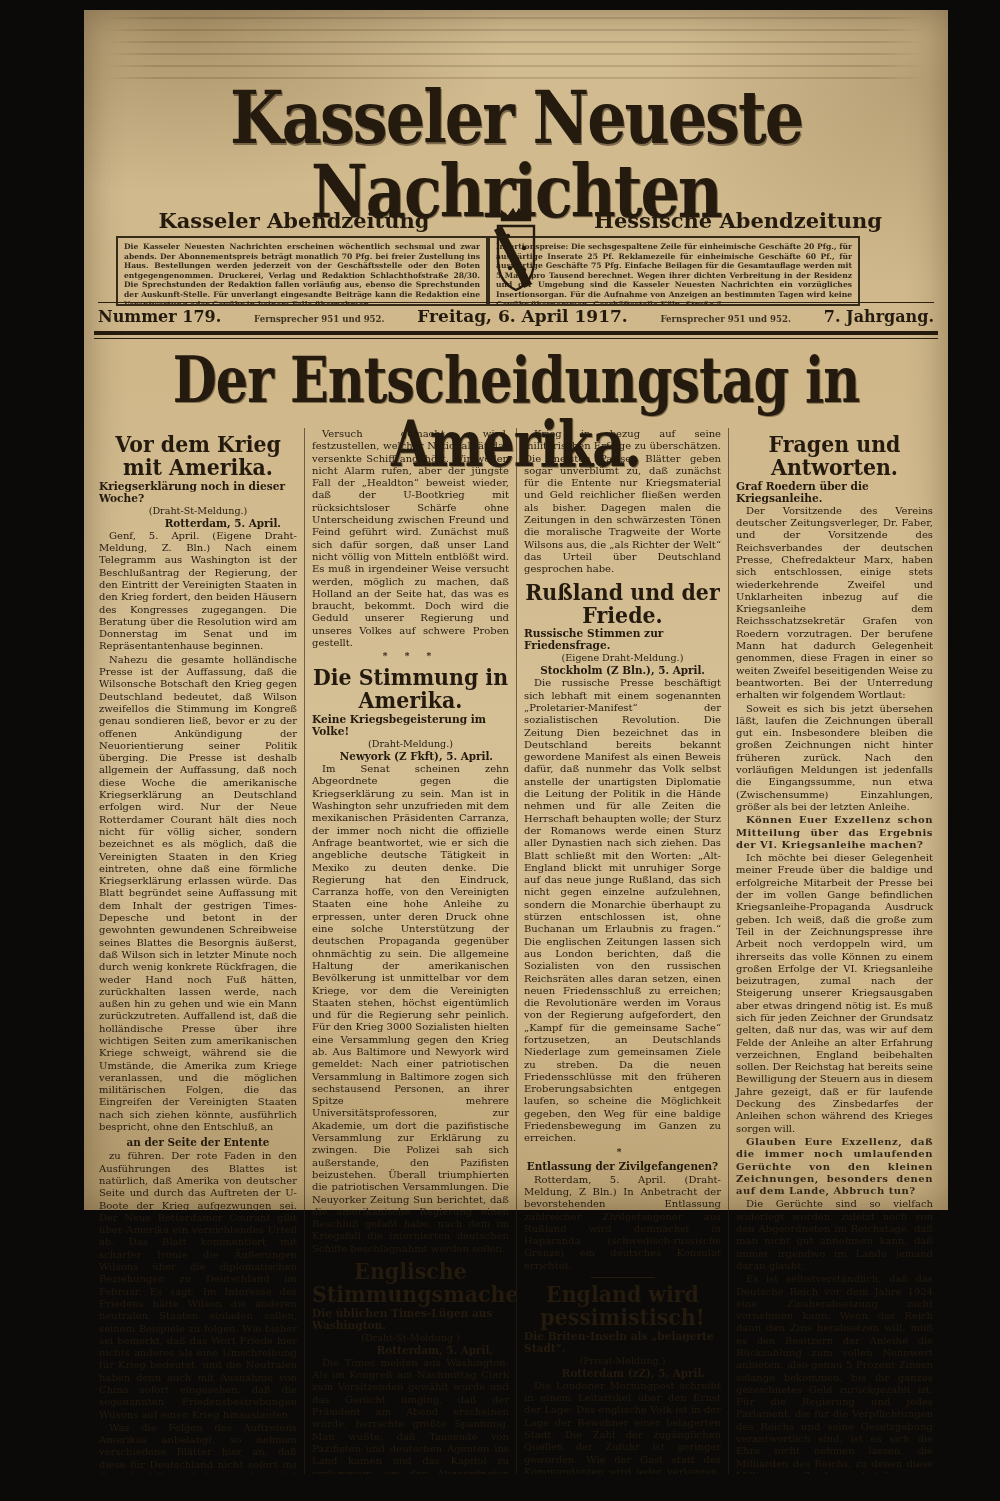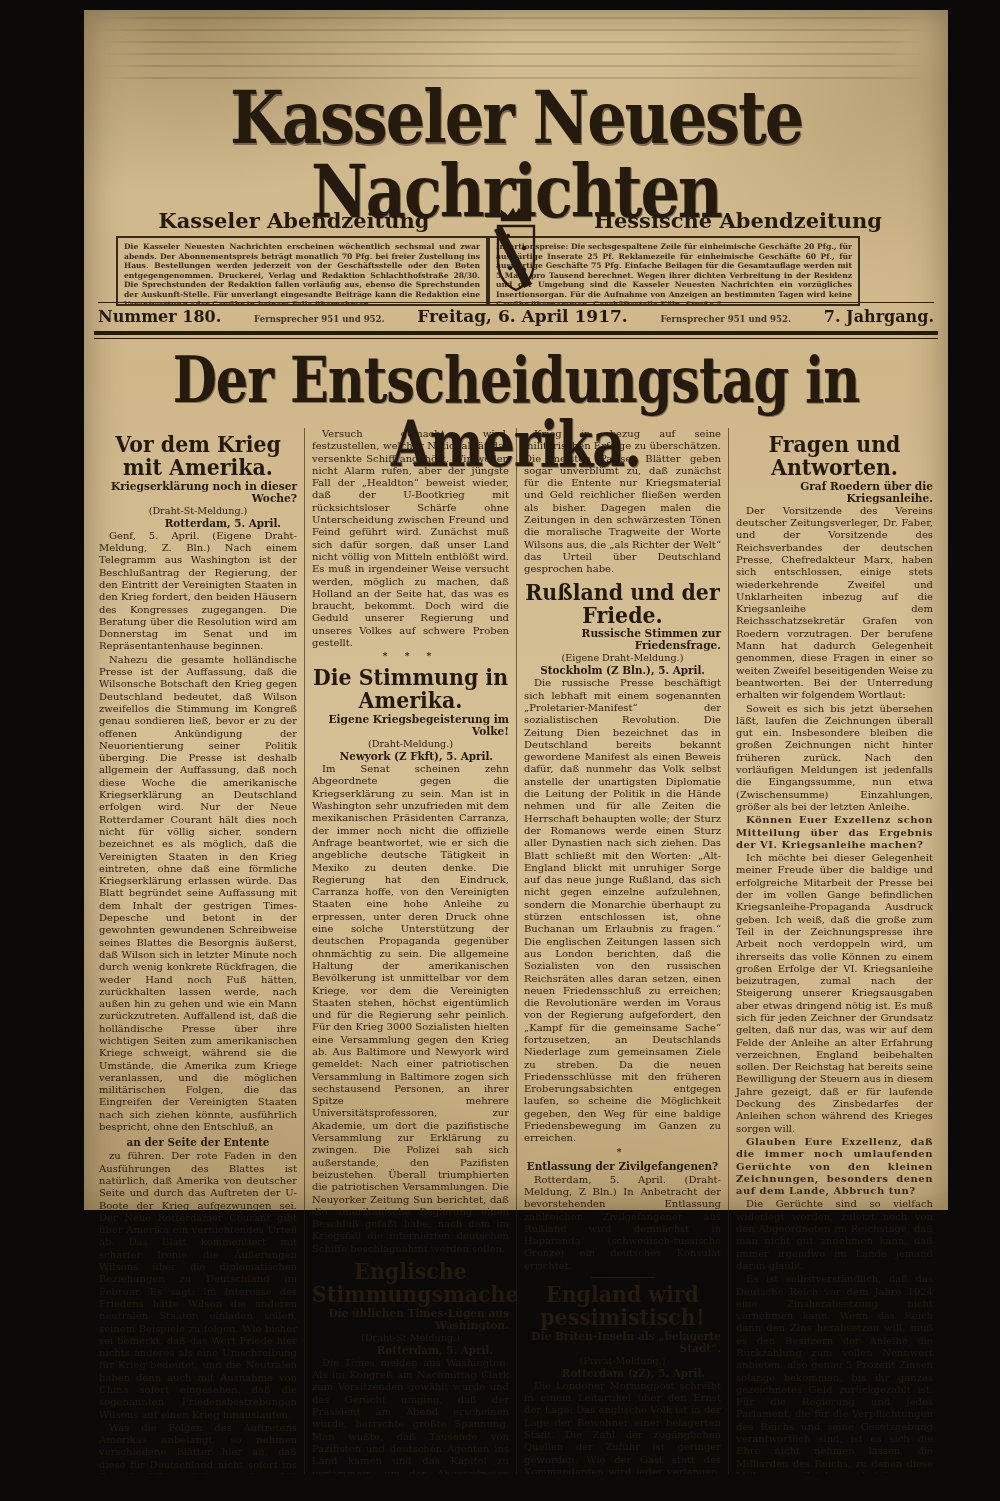--- a/index.html
+++ b/index.html
@@ -37,21 +37,21 @@
   .main-headline{position:absolute;left:0;top:338px;width:100%;text-align:center;font-weight:bold;
     font-size:50px;letter-spacing:-1px;line-height:1;transform:scale(1.02,1.28);transform-origin:top center;
     text-shadow:1px 1px 0 rgba(40,28,12,.45);}
   .columns{position:absolute;left:8px;top:418px;width:848px;height:1046px;display:flex;overflow:hidden;}
   .col{width:25%;padding:0 7px;overflow:hidden;box-sizing:border-box;}
   .col + .col{border-left:1px solid rgba(42,31,16,.6);}
   .para{font-size:10px;line-height:12.3px;text-align:justify;text-indent:10px;margin:0 0 1px;}
   .para.q{letter-spacing:.5px;font-weight:bold;opacity:.92;}
   .art-head{font-size:20.5px;font-weight:bold;text-align:center;line-height:1.02;margin:7px 0 3px;
     transform:scale(1,1.12);transform-origin:center;}
-  .art-sub{font-size:10.6px;font-weight:bold;text-align:right;margin:2px 0 1px;}
+  .art-sub{font-size:10.6px;font-weight:bold;text-align:left;margin:2px 0 1px;}
   .art-meta{font-size:9.6px;text-align:center;margin:0 0 1px;}
   .art-dateline{font-size:10.4px;font-weight:bold;text-align:right;padding-right:16px;margin:0 0 1px;}
   .crosshead{font-size:10.4px;font-weight:bold;text-align:center;margin:3px 0 2px;}
   .sep{text-align:center;font-size:9px;letter-spacing:7px;margin:2px 0;font-weight:bold;}
   .rule{width:64px;border-top:1.5px solid #241a0e;margin:5px auto 4px;}
 </style>
 </head>
 <body>
 
 <div class="page">
@@ -78,21 +78,21 @@
       </g>
     </svg>
 
     <div class="imprint-row">
       <div class="imprint">Die Kasseler Neuesten Nachrichten erscheinen wöchentlich sechsmal und zwar abends. Der Abonnementspreis beträgt monatlich 70 Pfg. bei freier Zustellung ins Haus. Bestellungen werden jederzeit von der Geschäftsstelle oder den Boten entgegengenommen. Druckerei, Verlag und Redaktion Schlachthofstraße 28/30. Die Sprechstunden der Redaktion fallen vorläufig aus, ebenso die Sprechstunden der Auskunft-Stelle. Für unverlangt eingesandte Beiträge kann die Redaktion eine Verantwortung oder Gewähr in keinem Falle übernehmen.</div>
       <div class="imprint">Insertionspreise: Die sechsgespaltene Zeile für einheimische Geschäfte 20 Pfg., für auswärtige Inserate 25 Pf. Reklamezeile für einheimische Geschäfte 60 Pf., für auswärtige Geschäfte 75 Pfg. Einfache Beilagen für die Gesamtauflage werden mit 5 Mark pro Tausend berechnet. Wegen ihrer dichten Verbreitung in der Residenz und der Umgebung sind die Kasseler Neuesten Nachrichten ein vorzügliches Insertionsorgan. Für die Aufnahme von Anzeigen an bestimmten Tagen wird keine Gewähr übernommen. Geschäftsstelle Köln. Straße 5.</div>
     </div>
 
     <div class="dateline-rule-top"></div>
     <div class="dateline">
-      <span class="dl-number">Nummer 180.</span>
+      <span class="dl-number">Nummer 179.</span>
       <span class="dl-phone">Fernsprecher 951 und 952.</span>
       <span class="dl-date">Freitag, 6. April 1917.</span>
       <span class="dl-phone">Fernsprecher 951 und 952.</span>
       <span class="dl-volume">7. Jahrgang.</span>
     </div>
     <div class="dateline-rule-bot"></div>
     <div class="dateline-rule-bot2"></div>
 
     <div class="main-headline">Der Entscheidungstag in Amerika.</div>
 
@@ -105,21 +105,21 @@
           <div class="para">Genf, 5. April. (Eigene Draht-Meldung, Z. Bln.) Nach einem Telegramm aus Washington ist der Beschlußantrag der Regierung, der den Eintritt der Vereinigten Staaten in den Krieg fordert, den beiden Häusern des Kongresses zugegangen. Die Beratung über die Resolution wird am Donnerstag im Senat und im Repräsentantenhause beginnen.</div>
           <div class="para">Nahezu die gesamte holländische Presse ist der Auffassung, daß die Wilsonsche Botschaft den Krieg gegen Deutschland bedeutet, daß Wilson zweifellos die Stimmung im Kongreß genau sondieren ließ, bevor er zu der offenen Ankündigung der Neuorientierung seiner Politik überging. Die Presse ist deshalb allgemein der Auffassung, daß noch diese Woche die amerikanische Kriegserklärung an Deutschland erfolgen wird. Nur der Neue Rotterdamer Courant hält dies noch nicht für völlig sicher, sondern bezeichnet es als möglich, daß die Vereinigten Staaten in den Krieg eintreten, ohne daß eine förmliche Kriegserklärung erlassen würde. Das Blatt begründet seine Auffassung mit dem Inhalt der gestrigen Times-Depesche und betont in der gewohnten gewundenen Schreibweise seines Blattes die Besorgnis äußerst, daß Wilson sich in letzter Minute noch durch wenig konkrete Rückfragen, die weder Hand noch Fuß hätten, zurückhalten lassen werde, nach außen hin zu gehen und wie ein Mann zurückzutreten. Auffallend ist, daß die holländische Presse über ihre wichtigen Seiten zum amerikanischen Kriege schweigt, während sie die Umstände, die Amerika zum Kriege veranlassen, und die möglichen militärischen Folgen, die das Eingreifen der Vereinigten Staaten nach sich ziehen könnte, ausführlich bespricht, ohne den Entschluß, an</div>
           <div class="crosshead">an der Seite der Entente</div>
           <div class="para">zu führen. Der rote Faden in den Ausführungen des Blattes ist natürlich, daß Amerika von deutscher Seite und durch das Auftreten der U-Boote der Krieg aufgezwungen sei. Der Neue Rotterdamer Courant gibt über Amerika ein vernichtendes Urteil ab. Das Blatt kommentiert mit scharfer Ironie die Äußerungen Wilsons über die diplomatischen Beziehungen zu Deutschland im Februar. Es sagt: Im Interesse des Friedens hätte Wilson die anderen neutralen Staaten einladen sollen, seinem Beispiele zu folgen. Wie bisher sei bemerkt, daß das Wort Friede hier nichts anderes als eine Umschreibung für Krieg bedeutet, und die Neutralen haben denn auch mit Ausnahme von China sofort eingesehen, daß die sogenannten Friedensbestrebungen Wilsons auf einen Krieg hinauslaufen.</div>
           <div class="para">Was die Folgen des Auftretens Amerikas anbelangt, so nehmen verschiedene Blätter hier an, daß diese für Deutschland nicht sofort ins Gewicht fallen würden, sondern daß die Mitwirkung Amerikas auf der Seite der Verbündeten zunächst hauptsächlich auf finanziellem Gebiete liegen werde. Eifrig beschäftigt sich die Presse jedoch mit der nunmehrigen Stellung der Neutralen, speziell Hollands. Es ist bemerkenswert, daß alle holländischen Blätter neutraler Richtung von dem Auftreten Amerikas an der Seite der Entente für die neutralen Staaten</div>
         </div>
       <div class="col">
           <div class="para">Versuch gemacht wird, festzustellen, welcher Nationalität das versenkte Schiff angehört. Wir wollen nicht Alarm rufen, aber der jüngste Fall der „Healdton“ beweist wieder, daß der U-Bootkrieg mit rücksichtsloser Schärfe ohne Unterscheidung zwischen Freund und Feind geführt wird. Zunächst muß sich dafür sorgen, daß unser Land nicht völlig von Mitteln entblößt wird. Es muß in irgendeiner Weise versucht werden, möglich zu machen, daß Holland an der Seite hat, das was es braucht, bekommt. Doch wird die Geduld unserer Regierung und unseres Volkes auf schwere Proben gestellt.</div>
           <div class="sep">* * *</div>
           <div class="art-head">Die Stimmung in Amerika.</div>
-          <div class="art-sub">Eigene Kriegsbegeisterung im Volke!</div>
+          <div class="art-sub">Keine Kriegsbegeisterung im Volke!</div>
           <div class="art-meta">(Draht-Meldung.)</div>
           <div class="art-dateline">Newyork (Z Fkft), 5. April.</div>
           <div class="para">Im Senat scheinen zehn Abgeordnete gegen die Kriegserklärung zu sein. Man ist in Washington sehr unzufrieden mit dem mexikanischen Präsidenten Carranza, der immer noch nicht die offizielle Anfrage beantwortet, wie er sich die angebliche deutsche Tätigkeit in Mexiko zu deuten denke. Die Regierung hat den Eindruck, Carranza hoffe, von den Vereinigten Staaten eine hohe Anleihe zu erpressen, unter deren Druck ohne eine solche Unterstützung der deutschen Propaganda gegenüber ohnmächtig zu sein. Die allgemeine Haltung der amerikanischen Bevölkerung ist unmittelbar vor dem Kriege, vor dem die Vereinigten Staaten stehen, höchst eigentümlich und für die Regierung sehr peinlich. Für den Krieg 3000 Sozialisten hielten eine Versammlung gegen den Krieg ab. Aus Baltimore und Newyork wird gemeldet: Nach einer patriotischen Versammlung in Baltimore zogen sich sechstausend Personen, an ihrer Spitze mehrere Universitätsprofessoren, zur Akademie, um dort die pazifistische Versammlung zur Erklärung zu zwingen. Die Polizei sah sich außerstande, den Pazifisten beizustehen. Überall triumphierten die patriotischen Versammlungen. Die Neuyorker Zeitung Sun berichtet, daß die amerikanische Regierung einen Beschluß gefaßt habe, nach dem im Kriegsfall die internierten deutschen Schiffe beschlagnahmt werden sollen.</div>
           <div class="art-head">Englische Stimmungsmache.</div>
           <div class="art-sub">Die üblichen Times-Lügen aus Washington.</div>
           <div class="art-meta">(Draht-St-Meldung.)</div>
           <div class="art-dateline">Rotterdam, 5. April.</div>
           <div class="para">Die Times melden aus Washington: Als im Kongreß am Nachmittag Clark zum Vorsitzenden gewählt wurde und das Gerücht umging, daß der Präsident am Abend erscheinen würde, herrschte größte Spannung. Man wußte, daß Tausende von Pazifisten und deutschen Agenten ins Land kamen und das Kapitol zu verlammein, um den Abgeordneten die Stimmung zu gemindern. Überall herrschte heftige Erregung, aber erst als die Zeit der Spannung von dem Abwarten vorüber sei. „Herr Präsident, Sie haben auf die erdenkbarste Weise die Gefühle des ganzen amerikanischen Volkes zum Ausdruck gebracht“, so sagte Senator Lodge, der Führer der Opposition, die vordem gegen Wilson war. Am Ende der Rede Wilsons brach donnerartiger, minutenlanger Beifall los und es verbreitete sich die Begeisterung allgemein. Nur ein paar Männer blieben abseits. Die energische Haltung des Präsidenten wird insbesondere auf die Versenkung des Dampfers „Aztec“ zurückgeführt, bei der amerikanische Staatsbürger den Tod fanden.</div>
         </div>
       <div class="col">

